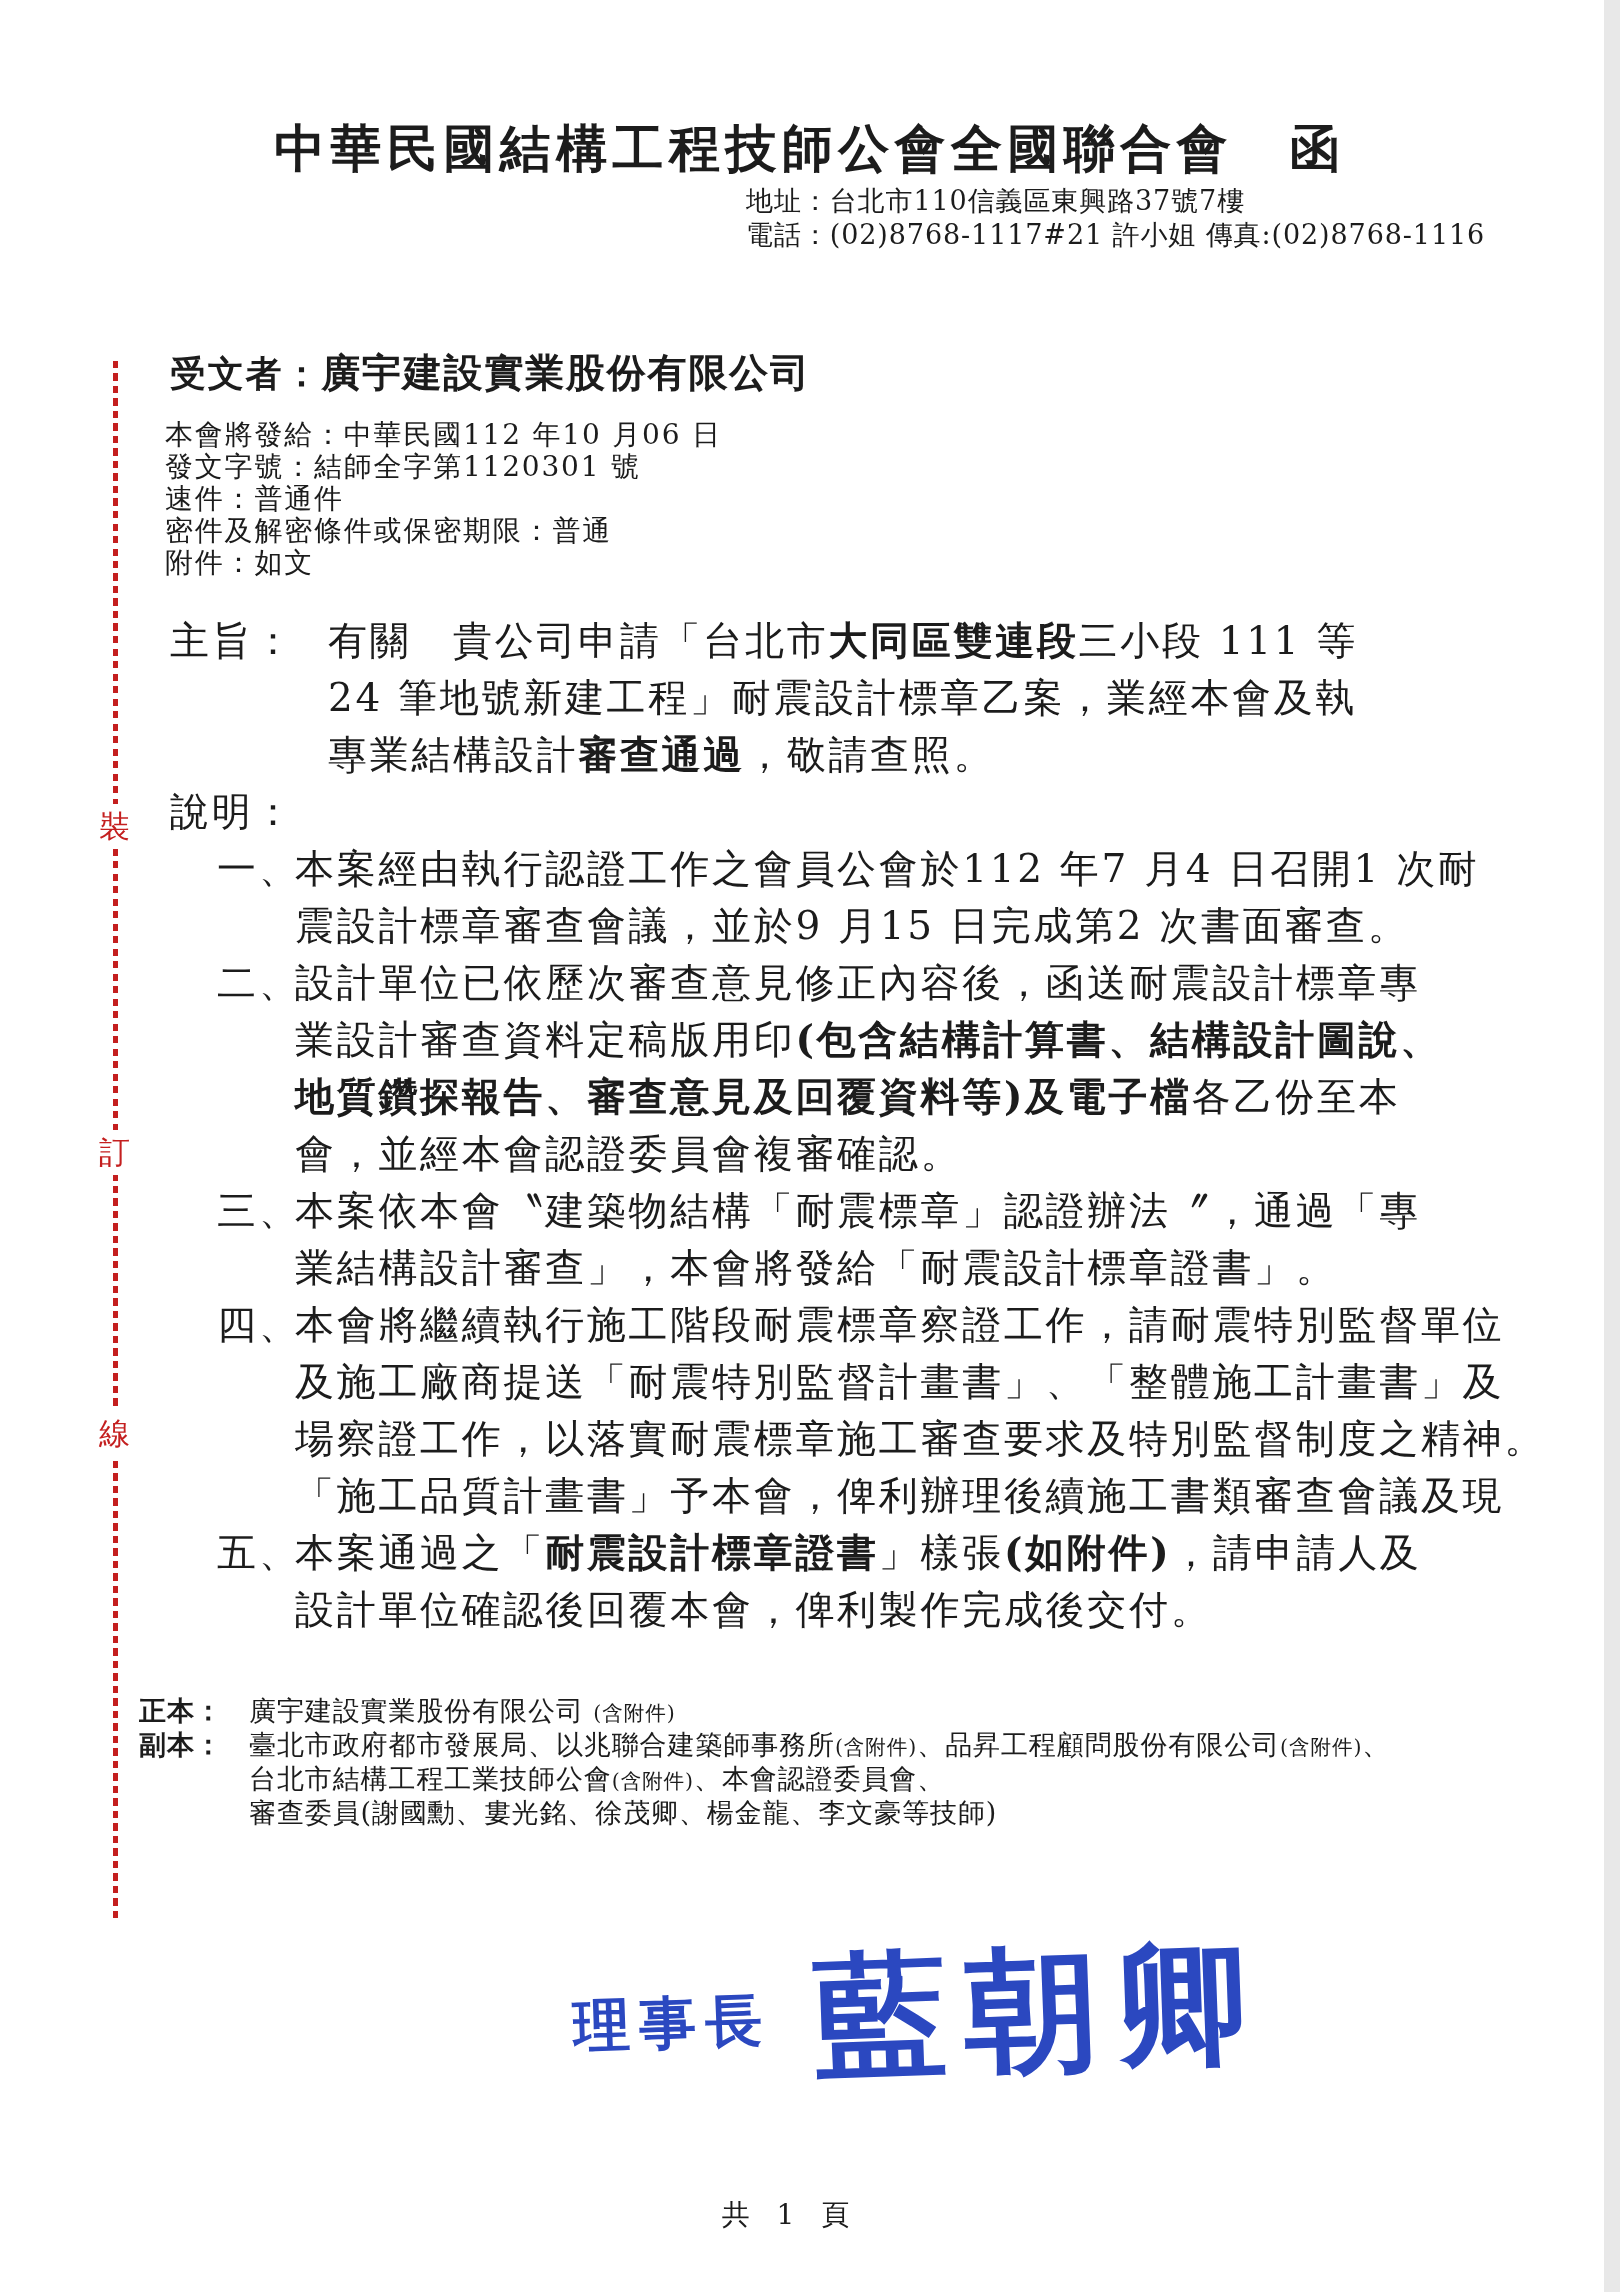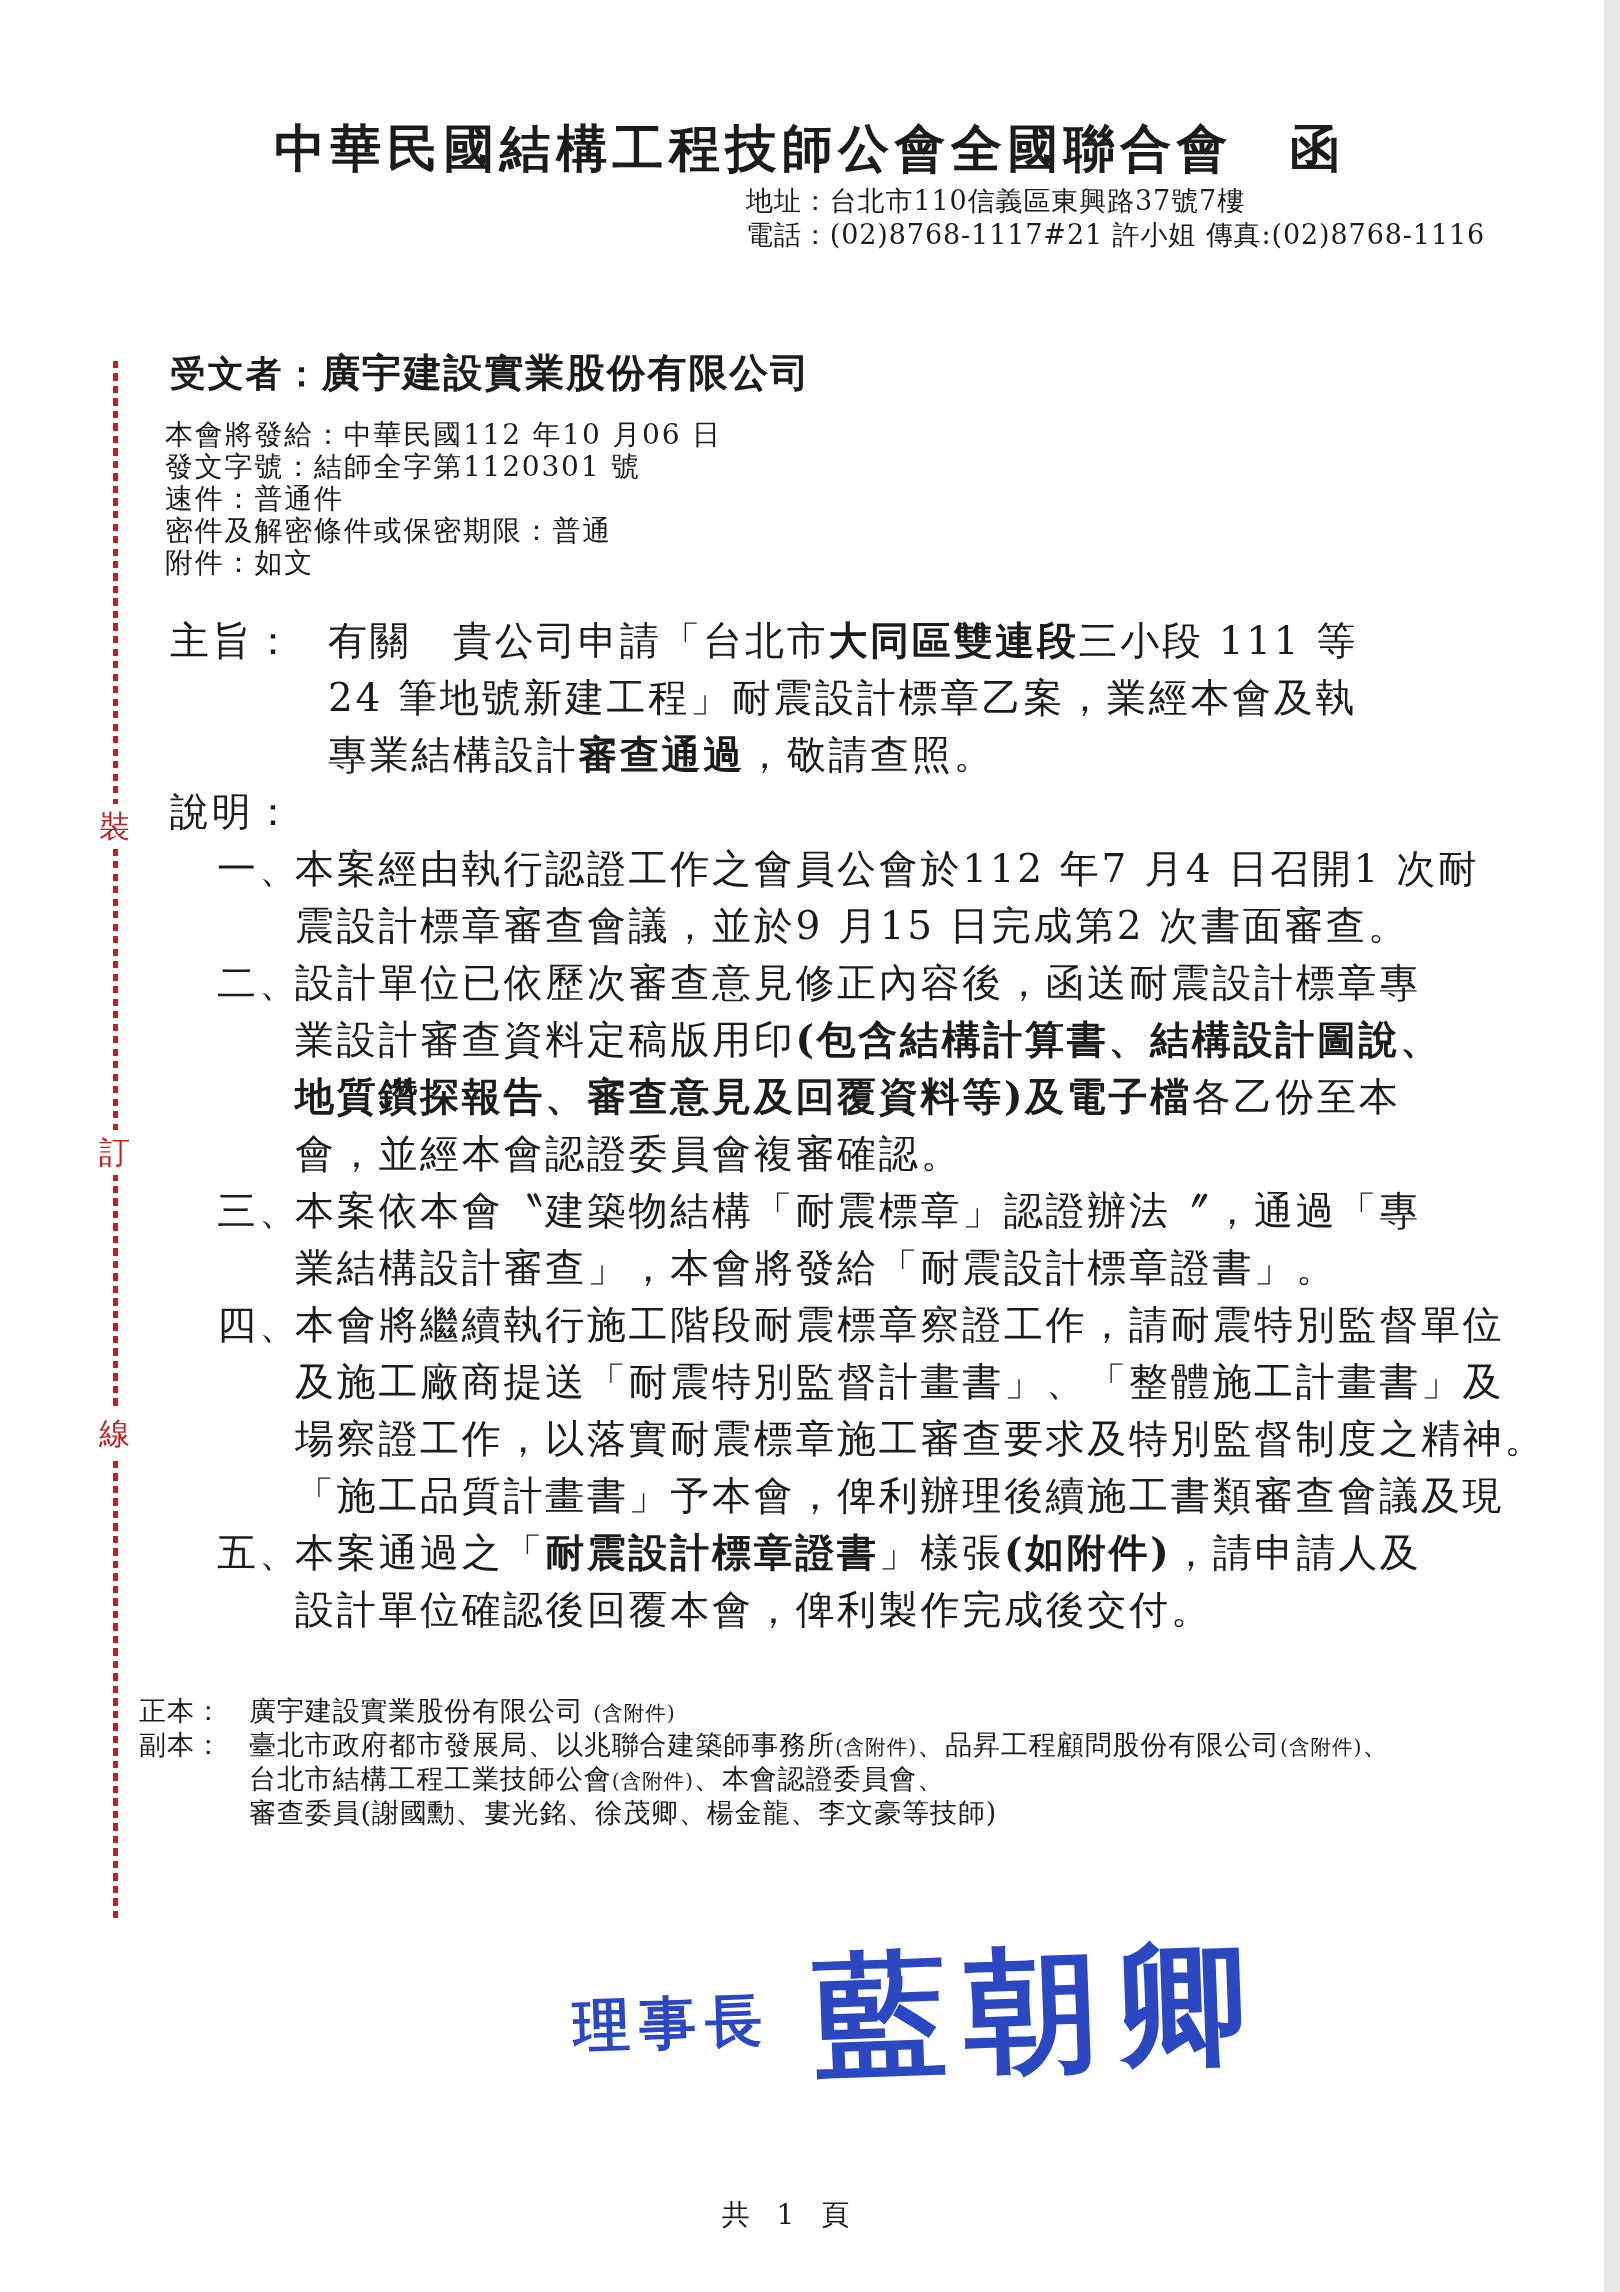--- a/index.html
+++ b/index.html
@@ -56,21 +56,21 @@
   .subject-label{position:absolute;left:0;top:0;}
   .exp-heading{margin:0;}
   .exp-item{position:relative;padding-left:125px;}
   .exp-label{position:absolute;left:47px;top:0;}
   
   .copies{
     position:absolute;left:139px;top:1695px;
     font-size:27px;line-height:31px;letter-spacing:0.9px;
   }
   .copy-item{position:relative;padding-left:110px;}
-  .copy-label{position:absolute;left:0;top:0;}
+  .copy-label{position:absolute;left:0;top:0;font-weight:bold;}
   
   .signature{
     position:absolute;left:573px;top:1926px;
     display:flex;align-items:center;gap:43px;
     color:#2b48c0;transform:rotate(-2deg);
     font-weight:bold;white-space:nowrap;
   }
   .sig-title{font-size:57px;letter-spacing:9px;}
   .sig-name{font-size:133px;letter-spacing:18px;}
   

